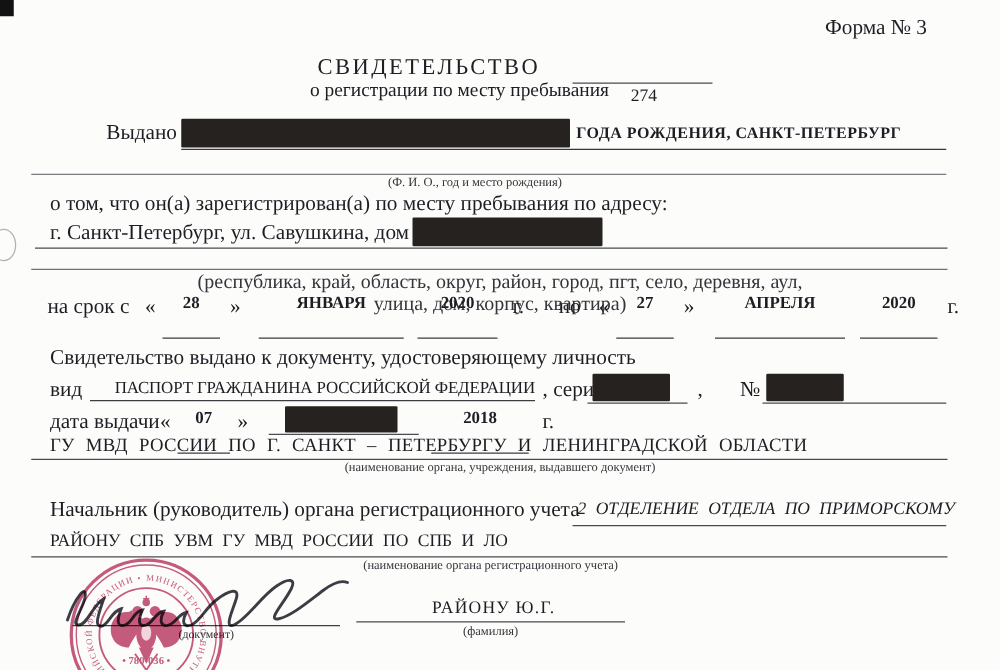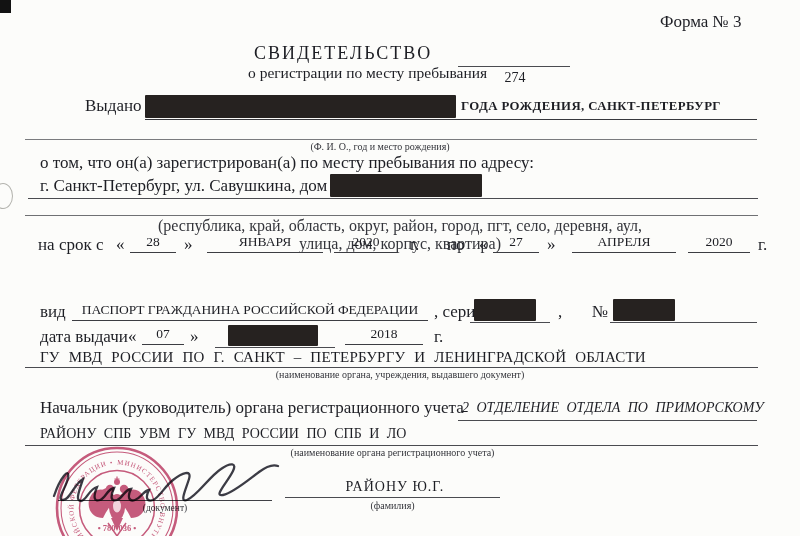--- a/index.html
+++ b/index.html
@@ -11,21 +11,21 @@
   }
   .abs{position:absolute;}
   .t16{font-size:17px;line-height:1.2;}
   .t15{font-size:15.5px;}
   .cap{font-size:10px;color:#34353b;text-align:center;}
   .rule{height:0;border-top:1.5px solid #4a4b50;}
   .rule-dark{height:0;border-top:1.8px solid #36373c;}
   .ucell{
     display:inline-block;text-align:center;
     border-bottom:1.5px solid #3c3d42;
-    font-weight:normal;font-size:13.5px;padding-bottom:2px;
+    font-weight:bold;font-size:13.5px;padding-bottom:20px;
   }
   .redact{background:#262220;border-radius:1px;}
   .bold-caps{font-weight:bold;font-size:12.8px;letter-spacing:.4px;}
   .mono-caps{font-size:13.5px;letter-spacing:-.1px;}
   .issuer{font-size:15px;word-spacing:5px;letter-spacing:.2px;}
   .org-caps{font-size:14px;word-spacing:4px;}
   .stamp{mix-blend-mode:multiply;opacity:.9;}
   .sig{mix-blend-mode:multiply;}
 </style>
 </head>
@@ -68,23 +68,24 @@
   <div class="abs ucell" style="left:334px;top:234px;width:64px;">2020</div>
   <div class="abs t16" style="left:410px;top:235px;">г.</div>
   <div class="abs t16" style="left:447px;top:235px;">по</div>
   <div class="abs t16" style="left:479px;top:235px;">«</div>
   <div class="abs ucell" style="left:493px;top:234px;width:46px;">27</div>
   <div class="abs t16" style="left:547px;top:235px;">»</div>
   <div class="abs ucell" style="left:572px;top:234px;width:104px;">АПРЕЛЯ</div>
   <div class="abs ucell" style="left:688px;top:234px;width:62px;">2020</div>
   <div class="abs t16" style="left:758px;top:235px;">г.</div>
 
+  <div class="abs t16" style="left:40px;top:276px;">Свидетельство выдано к документу, удостоверяющему личность</div>
 
   <div class="abs t16" style="left:40px;top:302px;">вид</div>
-  <div class="abs mono-caps" style="left:72px;top:302px;width:356px;text-align:center;border-bottom:1.5px solid #3c3d42;padding-bottom:2px;">ПАСПОРТ ГРАЖДАНИНА РОССИЙСКОЙ ФЕДЕРАЦИИ</div>
+  <div class="abs mono-caps" style="left:72px;top:302px;width:356px;text-align:right;border-bottom:1.5px solid #3c3d42;padding-bottom:2px;">ПАСПОРТ ГРАЖДАНИНА РОССИЙСКОЙ ФЕДЕРАЦИИ</div>
   <div class="abs t16" style="left:434px;top:302px;">, серия</div>
   <div class="abs rule" style="left:470px;top:322px;width:80px;"></div>
   <div class="abs redact" style="left:474px;top:299px;width:62px;height:22px;"></div>
   <div class="abs t16" style="left:558px;top:302px;">,</div>
   <div class="abs t16" style="left:592px;top:302px;">№</div>
   <div class="abs rule" style="left:610px;top:322px;width:147px;"></div>
   <div class="abs redact" style="left:613px;top:299px;width:62px;height:22px;"></div>
 
   <div class="abs t16" style="left:40px;top:327px;">дата выдачи</div>
   <div class="abs t16" style="left:128px;top:327px;">«</div>

